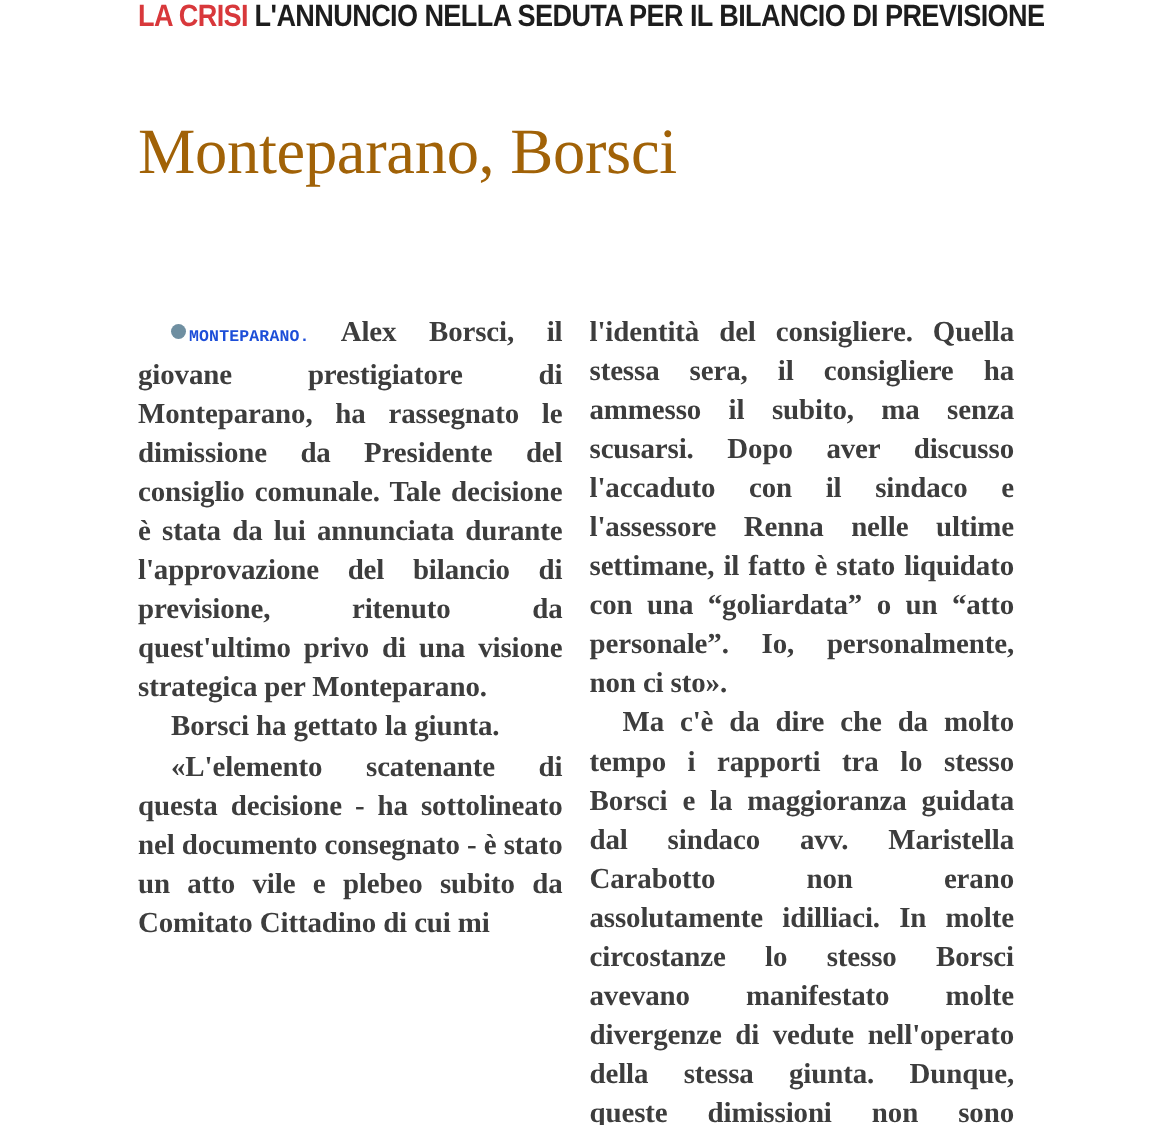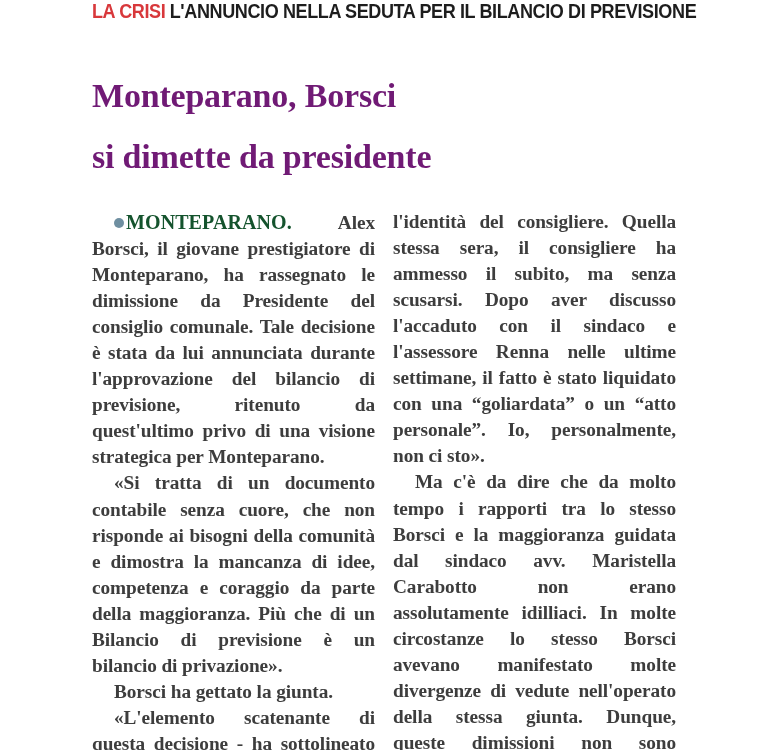--- a/index.html
+++ b/index.html
@@ -48,24 +48,24 @@
     color: #1d1d1d;
   }
 
   
   .headline {
     position: absolute;
     left: 92px;
     top: 42px;
     width: 620px;
     font-family: "Liberation Serif", serif;
-    font-weight: bold;
-    font-size: 34px;
+    font-weight: normal;
+    font-size: 43px;
     line-height: 61px;
-    color: #701a75;
+    color: #a16207;
     letter-spacing: -0.2px;
   }
   .headline .hl-line {
     display: block;
     white-space: nowrap;
   }
 
   
   .columns {
     position: absolute;
@@ -105,46 +105,44 @@
   .dateline-bullet {
     display: inline-block;
     width: 10px;
     height: 10px;
     border-radius: 50%;
     background: #6f8fa1;
     vertical-align: 1px;
     margin-right: 2px;
   }
   .dateline-place {
-    font-family: Liberation Serif, serif;
+    font-family: Liberation Mono, monospace;
     font-weight: bold;
-    font-size: 20px;
+    font-size: 11px;
     letter-spacing: 0.1px;
-    color: #14532d;
+    color: #1d4ed8;
   }
 </style>
 </head>
 <body>
 
 <div class="page">
 
   <div class="kicker">
     <span class="tag">LA CRISI</span><span class="lede">L'ANNUNCIO NELLA SEDUTA PER IL BILANCIO DI PREVISIONE</span>
   </div>
 
   <h1 class="headline">
     <span class="hl-line">Monteparano, Borsci</span>
-    <span class="hl-line">si dimette da presidente</span>
   </h1>
 
   <div class="columns">
 
     <div class="col col-left">
       <p class="indent"><span class="dateline-bullet"></span><span class="dateline-place">MONTEPARANO.</span><span> Alex Borsci, il giovane prestigiatore di Monteparano, ha rassegnato le dimissione da Presidente del consiglio comunale. Tale decisione è stata da lui annunciata durante l'approvazione del bilancio di previsione, ritenuto da quest'ultimo privo di una visione strategica per Monteparano.</span></p>
-      <p class="indent">«Si tratta di un documento contabile senza cuore, che non risponde ai bisogni della comunità e dimostra la mancanza di idee, competenza e coraggio da parte della maggioranza. Più che di un Bilancio di previsione è un bilancio di privazione».</p>
       <p class="indent">Borsci ha gettato la giunta.</p>
       <p class="indent">«L'elemento scatenante di questa decisione - ha sottolineato nel documento consegnato - è stato un atto vile e plebeo subito da Comitato Cittadino di cui mi</p>
     </div>
 
     <div class="col col-right">
       <p>l'identità del consigliere. Quella stessa sera, il consigliere ha ammesso il subito, ma senza scusarsi. Dopo aver discusso l'accaduto con il sindaco e l'assessore Renna nelle ultime settimane, il fatto è stato liquidato con una “goliardata” o un “atto personale”. Io, personalmente, non ci sto».</p>
       <p class="indent">Ma c'è da dire che da molto tempo i rapporti tra lo stesso Borsci e la maggioranza guidata dal sindaco avv. Maristella Carabotto non erano assolutamente idilliaci. In molte circostanze lo stesso Borsci avevano manifestato molte divergenze di vedute nell'operato della stessa giunta. Dunque, queste dimissioni non sono arrivate come un fulmine a ciel sereno. C'è da sottolineare infatti che Borsci era uscito già dalla maggio-</p>
     </div>
 
   </div>

